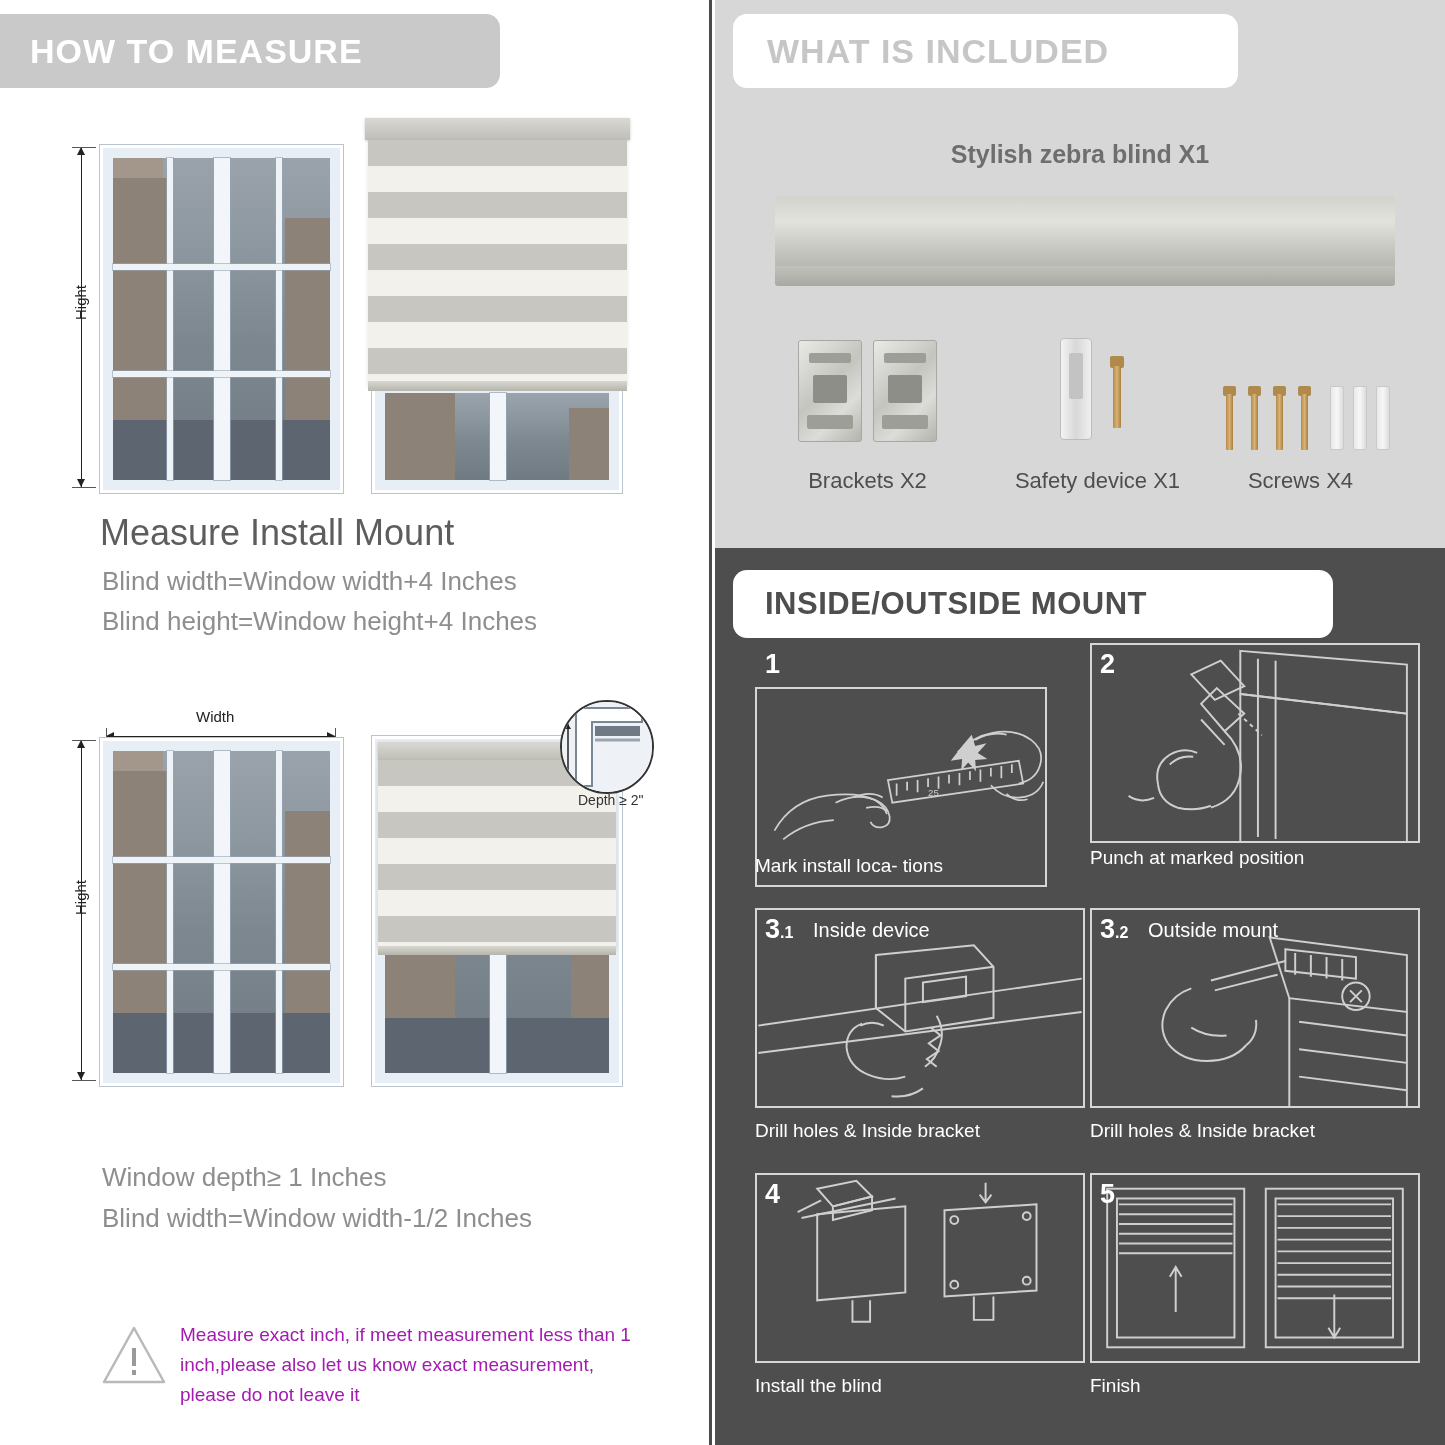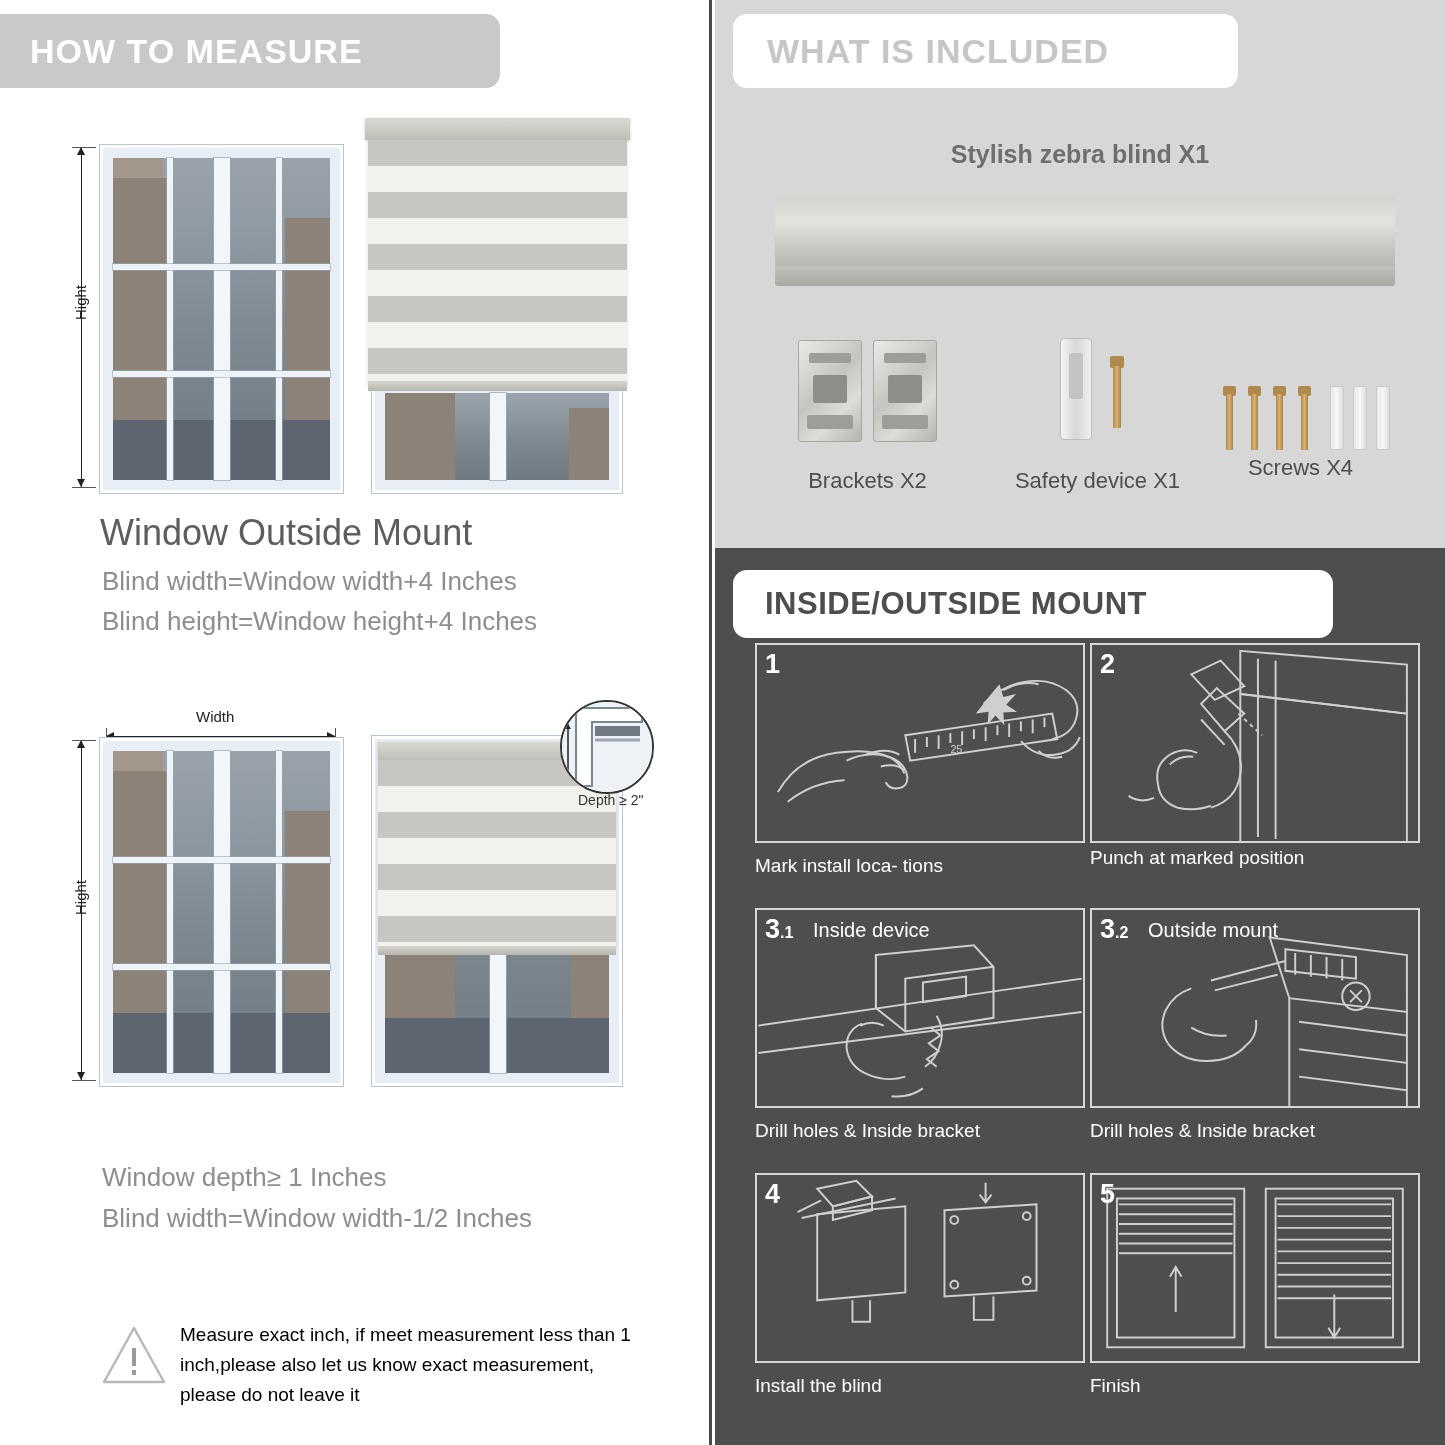--- a/index.html
+++ b/index.html
@@ -186,21 +186,21 @@
     background: #f3f6f9;
   }
   .depth-label {
     position: absolute;
     font-size: 14px;
     color: #333;
   }
   .note-text {
     position: absolute;
     font-size: 19px;
-    color: #000000;
+    color: #a21caf;
     line-height: 30px;
     width: 460px;
   }
 
   
   .right-top {
     position: absolute;
     left: 715px; top: 0;
     width: 730px; height: 548px;
     background: #d7d7d7;
@@ -388,21 +388,21 @@
         </div>
         <div class="win-grid">
           <div class="center-post" style="left:50%; margin-left:-7px;"></div>
         </div>
       </div>
       <div class="blind-head" style="left:365px; top:13px; width:265px; height:22px;"></div>
       <div class="blind-fabric" style="left:368px; top:35px; width:259px; height:245px;"></div>
       <div class="blind-rail" style="left:368px; top:276px; width:259px; height:10px;"></div>
     </div>
 
-    <div class="big-title" style="left:100px; top:512px;">Window Outside Mount</div>
+    <div class="big-title" style="left:100px; top:512px;">Measure Install Mount</div>
     <div class="line-text" style="left:102px; top:566px;">Blind width=Window width+4 Inches</div>
     <div class="line-text" style="left:102px; top:606px;">Blind height=Window height+4 Inches</div>
 
     <div class="meas-block" style="top:700px; height:400px;">
 
       <div class="dim-label" style="left:196px; top:8px;">Width</div>
       <div class="arrow-h" style="left:106px; top:36px; width:229px;"></div>
       <div class="tick-v" style="left:106px; top:28px; height:24px;"></div>
       <div class="tick-v" style="left:335px; top:28px; height:24px;"></div>
 
@@ -507,28 +507,28 @@
       <div class="screw" style="left:536px; top:394px; width:7px; height:56px;"></div>
       <div class="screw-head" style="left:558px; top:386px; width:13px; height:10px;"></div>
       <div class="screw" style="left:561px; top:394px; width:7px; height:56px;"></div>
       <div class="screw-head" style="left:583px; top:386px; width:13px; height:10px;"></div>
       <div class="screw" style="left:586px; top:394px; width:7px; height:56px;"></div>
 
       <div class="anchor" style="left:615px; top:386px; width:12px; height:62px;"></div>
       <div class="anchor" style="left:638px; top:386px; width:12px; height:62px;"></div>
       <div class="anchor" style="left:661px; top:386px; width:12px; height:62px;"></div>
     </div>
-    <div class="part-label" style="left:478px; top:455px; width:215px;">Screws X4</div>
+    <div class="part-label" style="left:478px; top:468px; width:215px;">Screws X4</div>
   </div>
 
   <div class="right-bottom">
     <div class="hdr-mount">INSIDE/OUTSIDE MOUNT</div>
 
     <div class="step" style="left:40px; top:95px; width:330px; height:250px;">
-      <div class="step-box" style="width:330px; height:200px;">
+      <div class="step-box" style="width:292px; height:200px;margin-top:44px;">
         <svg class="sketch" viewBox="0 0 330 200">
           <g fill="none" stroke="#cfcfcf" stroke-width="2">
             <path d="M20 150 q20 -35 60 -40 q35 -5 55 5 q10 6 14 16"></path>
             <path d="M30 160 q25 -20 58 -22"></path>
             <path d="M90 118 q25 -12 48 -2 q12 6 14 18 q1 10 -8 12 q-10 2 -14 -6"></path>
             <path d="M110 112 q20 -8 34 0"></path>
             <path d="M125 124 q16 -4 24 4"></path>
             <path d="M150 92 L300 70 L305 96 L155 118 Z"></path>
             <path d="M160 96 v14 M172 94 v10 M184 92 v14 M196 90 v10 M208 88 v14 M220 86 v10 M232 84 v14 M244 82 v10 M256 80 v14 M268 78 v10 M280 76 v14 M292 74 v10"></path>
             <path d="M230 60 q18 -18 40 -22 q26 -5 44 8 q16 12 10 30 q-5 16 -24 20"></path>

